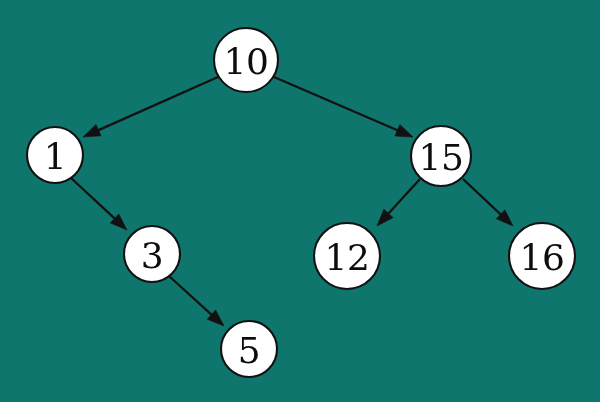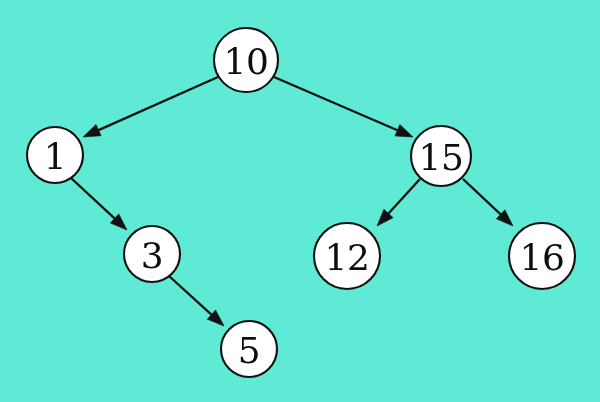--- a/index.html
+++ b/index.html
@@ -11,21 +11,21 @@
   body {
     width: 600px;
     height: 402px;
     font-family: "DejaVu Serif", "Liberation Serif", serif;
     overflow: hidden;
   }
   #diagram-root {
     position: relative;
     width: 600px;
     height: 402px;
-    background: #5eead4;
+    background: #0f766e;
   }
   svg.tree-canvas {
     display: block;
     width: 600px;
     height: 402px;
   }
   .node-circle {
     fill: #ffffff;
     stroke: #111111;
     stroke-width: 2.1;

